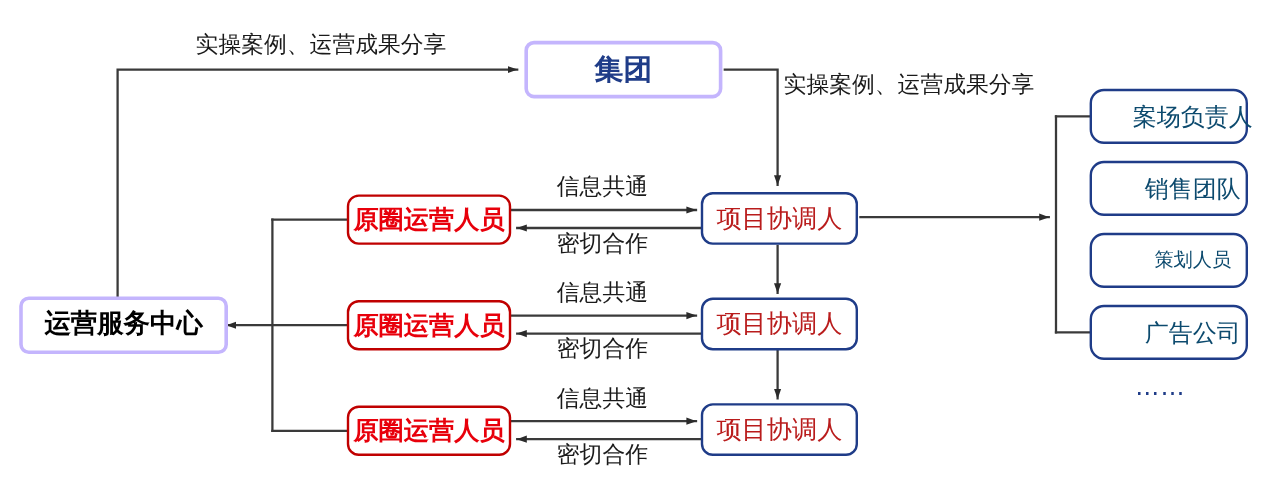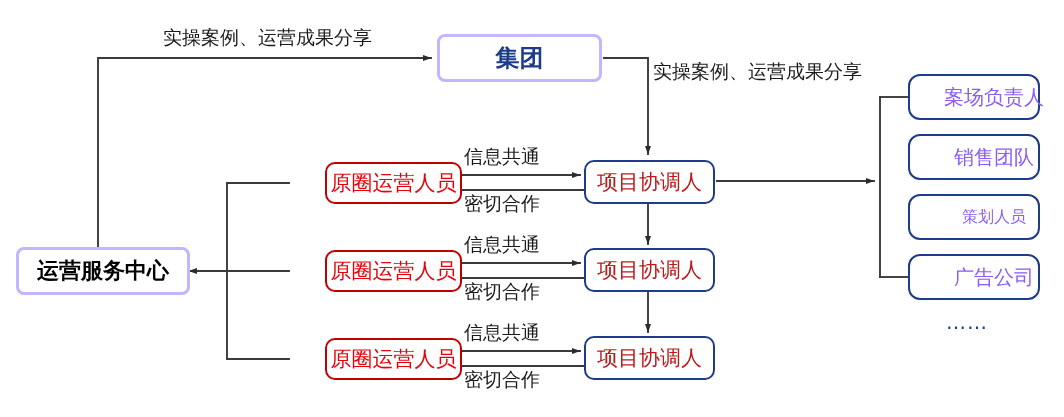--- a/index.html
+++ b/index.html
@@ -44,34 +44,33 @@
     font-weight: bold;
   }
   .node-black.accent-blue {
     color: #1F3C88;
   }
   
   .node-red {
     border: 2.5px solid #C00000;
     border-radius: 10px;
     color: #E8000B;
-    font-weight: normal;
-    margin-left: 36px;
+    font-weight: bold;
   }
   
   .node-blue {
     border: 2.5px solid #1F3C88;
     border-radius: 10px;
     color: #b91c1c;
     font-weight: normal;
   }
   .node-blue-thin {
     border: 2px solid #1F3C88;
     border-radius: 12px;
-    color: #8b5cf6;
+    color: #0c4a6e;
     font-weight: normal;
     padding-left: 40px;
   }
   .edge-label {
     position: absolute;
     color: #1a1a1a;
     white-space: nowrap;
     line-height: 1;
     font-weight: normal;
   }

